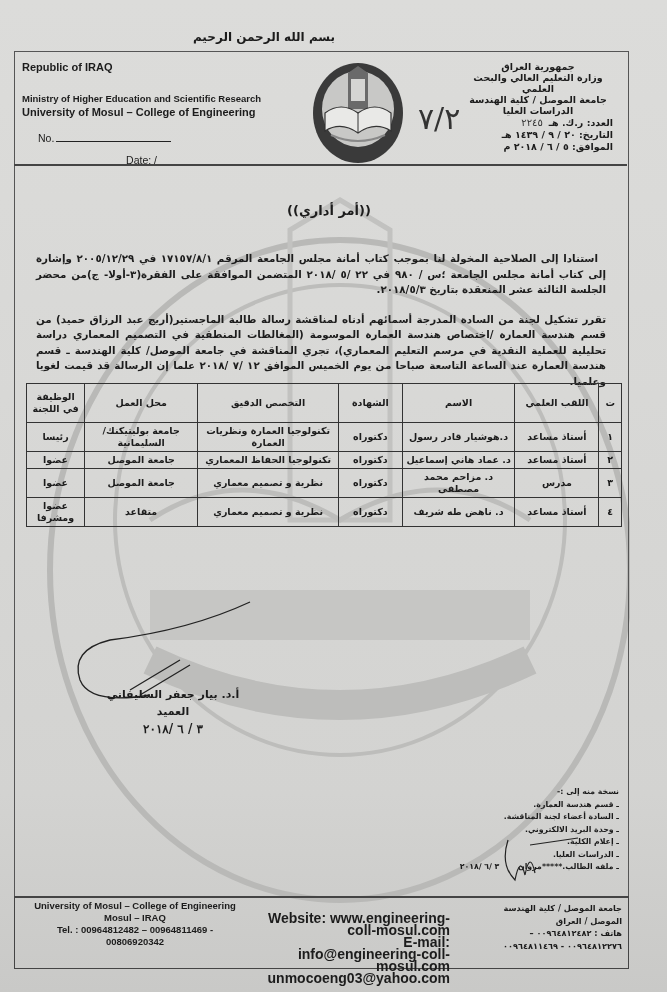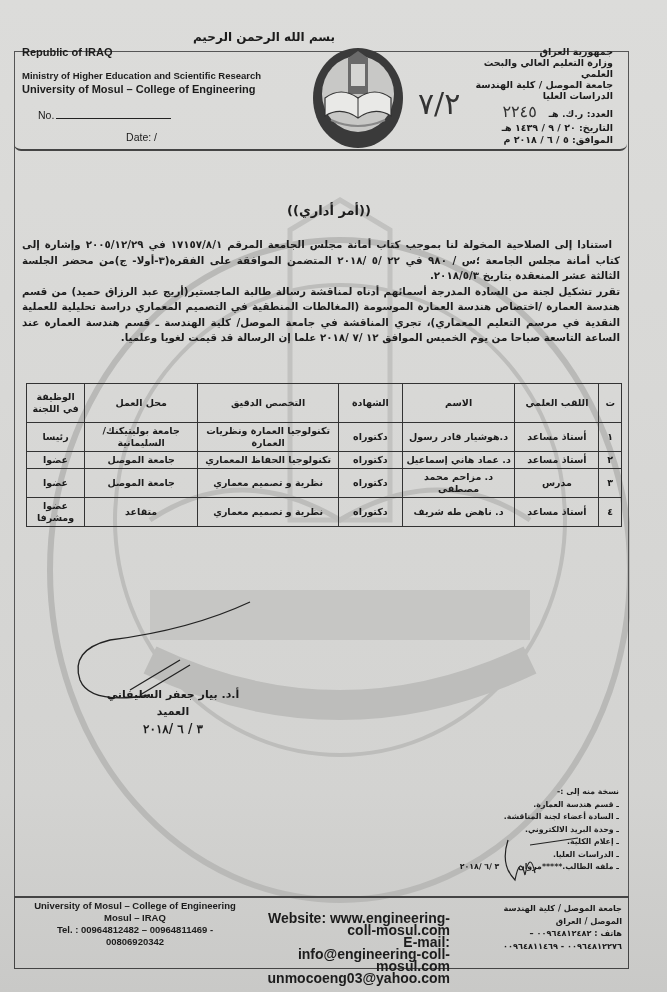--- a/index.html
+++ b/index.html
@@ -16,47 +16,46 @@
   }
   .basmala {
     position:absolute; top:30px; left:0; width:528px; text-align:center;
     font-family:"DejaVu Sans", sans-serif; font-size:12px; font-weight:bold;
   }
   .frame {
     position:absolute; left:14px; top:51px; width:613px; height:845px;
     border:1.5px solid #555;
   }
   .header-band {
-    position:absolute; left:14px; top:36px; width:613px; height:113px;
+    position:absolute; left:14px; top:51px; width:613px; height:113px;
     border-bottom:2px solid #444;
-    border-radius:7px;
   }
   .en-block { position:absolute; left:8px; top:10px; font-family:"Liberation Sans", sans-serif; }
   .en-block .l1 { font-size:11px; font-weight:bold; }
-  .en-block .l2 { font-size:9.5px; font-weight:bold; margin-top:12px; }
+  .en-block .l2 { font-size:9.5px; font-weight:bold; margin-top:20px; }
   .en-block .l3 { font-size:11px; font-weight:bold; margin-top:2px; }
   .en-block .no { font-size:10.5px; margin-top:14px;padding-left:16px; }
   .en-block .no .line { display:inline-block; width:115px; border-bottom:1px solid #222; margin-left:2px; }
   .en-block .date { font-size:10.5px; margin-top:10px;text-align:center; }
   .logo { position:absolute; left:297px; top:10px; width:94px; height:104px; }
   .handmark { position:absolute; left:404px; top:50px; font-family:"DejaVu Serif", serif; font-size:30px; color:#333; }
   .ar-block { position:absolute; right:14px; top:10px; direction:rtl; text-align:right; font-size:9.5px; font-weight:bold; }
-  .ar-block .c { text-align:right; width:150px; }
+  .ar-block .c { text-align:center; width:150px; }
   .ar-block .meta { margin-top:1px; font-size:9.5px; }
-  .ar-block .hand { font-family:Liberation Serif, serif; font-size:16px; font-weight:normal; color:#333; margin-right:12px; }
+  .ar-block .hand { font-family:Liberation Serif, serif; font-size:10px; font-weight:normal; color:#333; margin-right:6px; }
   .title {
     position:absolute; top:203px; left:0; width:658px; text-align:center;
     font-size:13px; font-weight:bold;
   }
   .body-text {
     position:absolute; left:22px; top:237px; width:598px;
     direction:rtl; text-align:justify;
     font-size:10.3px; line-height:15.5px; font-weight:bold;
   }
-  .body-text p { margin:0; }
+  .body-text p { margin:14px; }
   .body-text .ind { text-indent:8px; }
   table.committee {
     position:absolute; left:26px; top:383px; width:596px;
     border-collapse:collapse; direction:rtl;
     font-size:9.5px; font-weight:bold;
   }
   table.committee th, table.committee td {
     border:1px solid #333; text-align:center; padding:2px 3px; line-height:12px;
   }
   table.committee th { height:34px; font-weight:bold; }

